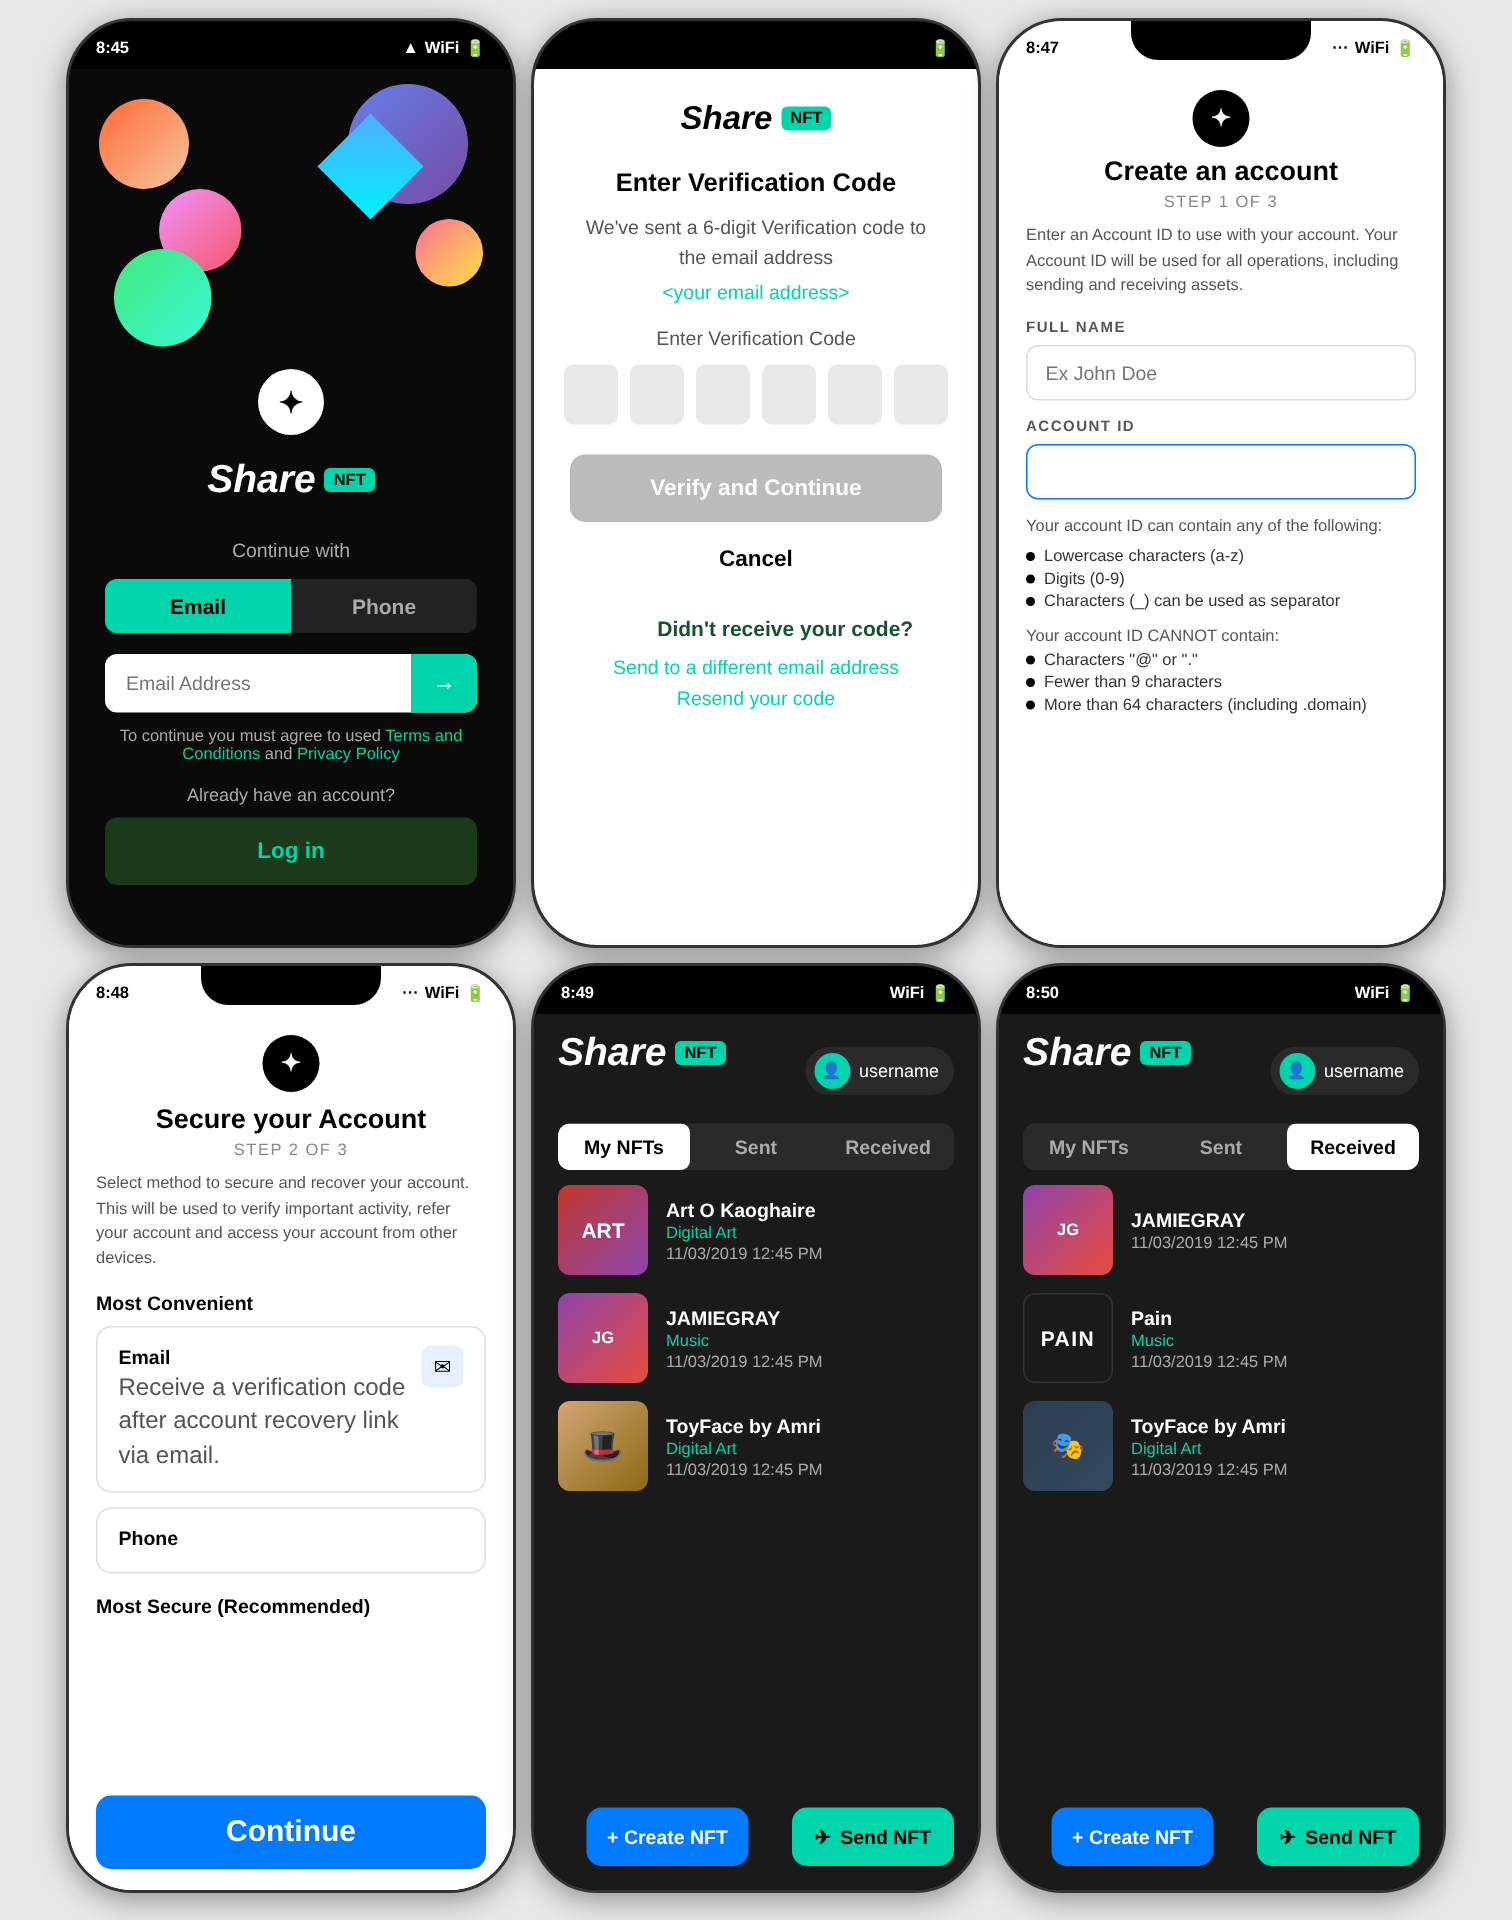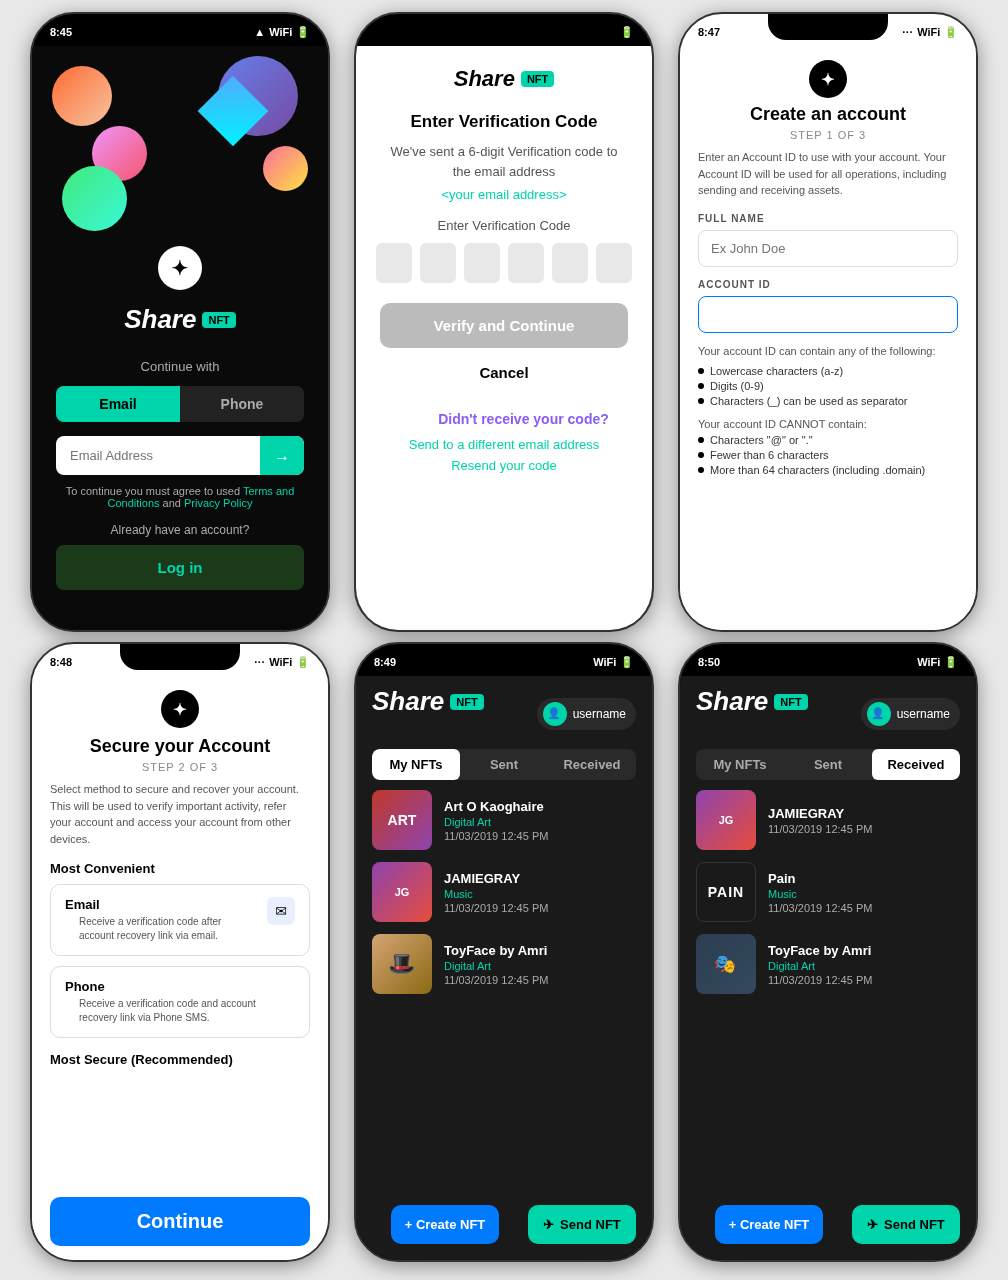--- a/index.html
+++ b/index.html
@@ -8,21 +8,21 @@
       font-family: -apple-system, BlinkMacSystemFont, 'Segoe UI', sans-serif;
       width: 1008px;
       min-height: 1280px;
       display: flex;
       flex-direction: column;
       padding: 12px;
       gap: 10px;
     }
     .row {
       display: flex;
-      gap: 24px;
+      gap: 10px;
       justify-content: center;
     }
     
     .phone {
       width: 300px;
       min-height: 600px;
       background: #000;
       border-radius: 44px;
       position: relative;
       overflow: hidden;
@@ -220,21 +220,21 @@
     }
     .cancel-btn {
       background: none;
       border: none;
       font-size: 15px;
       font-weight: 700;
       color: #000;
       cursor: pointer;
       margin-bottom: 30px;
     }
-    .didnt-receive { font-size: 14px; font-weight: 700; color: #8b5cf6; margin-bottom: 10px; margin-left: 39px; }
+    .didnt-receive { font-size: 14px; font-weight: 700; color: #14532d; margin-bottom: 10px; margin-left: 39px; }
     .resend-link { color: #00d4aa; font-size: 13px; text-align: center; display: block; margin-bottom: 6px; cursor: pointer; }
 
     
     .phone3-bg {
       background: #fff;
       height: 100%;
       display: flex;
       flex-direction: column;
       padding: 14px 18px;
     }
@@ -305,21 +305,21 @@
       border: 1.5px solid #ddd;
       border-radius: 10px;
       padding: 12px 14px;
       margin-bottom: 10px;
       display: flex;
       align-items: flex-start;
       gap: 10px;
     }
     .option-card.highlighted { border-color: #007aff; }
     .option-text h4 { font-size: 13px; font-weight: 700; color: #000; margin-bottom: 3px; }
-    .option-text p { font-size: 10px; color: #555; line-height: 1.4; margin-left: 14px; }
+    .option-text p { font-size: 16px; color: #555; line-height: 1.4; }
     .option-text h4.blue { color: #007aff; }
     .option-icon {
       width: 28px;
       height: 28px;
       background: #e8f0ff;
       border-radius: 6px;
       display: flex;
       align-items: center;
       justify-content: center;
       font-size: 14px;
@@ -591,21 +591,21 @@
           </div>
         </div>
         <p class="rules-text cannot-title">Your account ID CANNOT contain:</p>
         <div>
           <div class="rule-item">
             <div class="rule-dot"></div>
             <span>Characters "@" or "."</span>
           </div>
           <div class="rule-item">
             <div class="rule-dot"></div>
-            <span>Fewer than 6 characters</span>
+            <span>Fewer than 9 characters</span>
           </div>
           <div class="rule-item">
             <div class="rule-dot"></div>
             <span>More than 64 characters (including .domain)</span>
           </div>
         </div>
       </div>
     </div>
   </div>
 
@@ -635,21 +635,20 @@
         <div class="option-card">
           <div class="option-text">
             <h4>Email</h4>
             <p>Receive a verification code after account recovery link via email.</p>
           </div>
           <div class="option-icon">✉</div>
         </div>
         <div class="option-card">
           <div class="option-text">
             <h4>Phone</h4>
-            <p>Receive a verification code and account recovery link via Phone SMS.</p>
           </div>
         </div>
         <p class="secure-section-label">Most Secure (Recommended)</p>
         <button class="continue-btn">Continue</button>
       </div>
     </div>
   </div>
 
   <div class="phone" style="height:620px;">
     <div class="phone-notch"></div>

